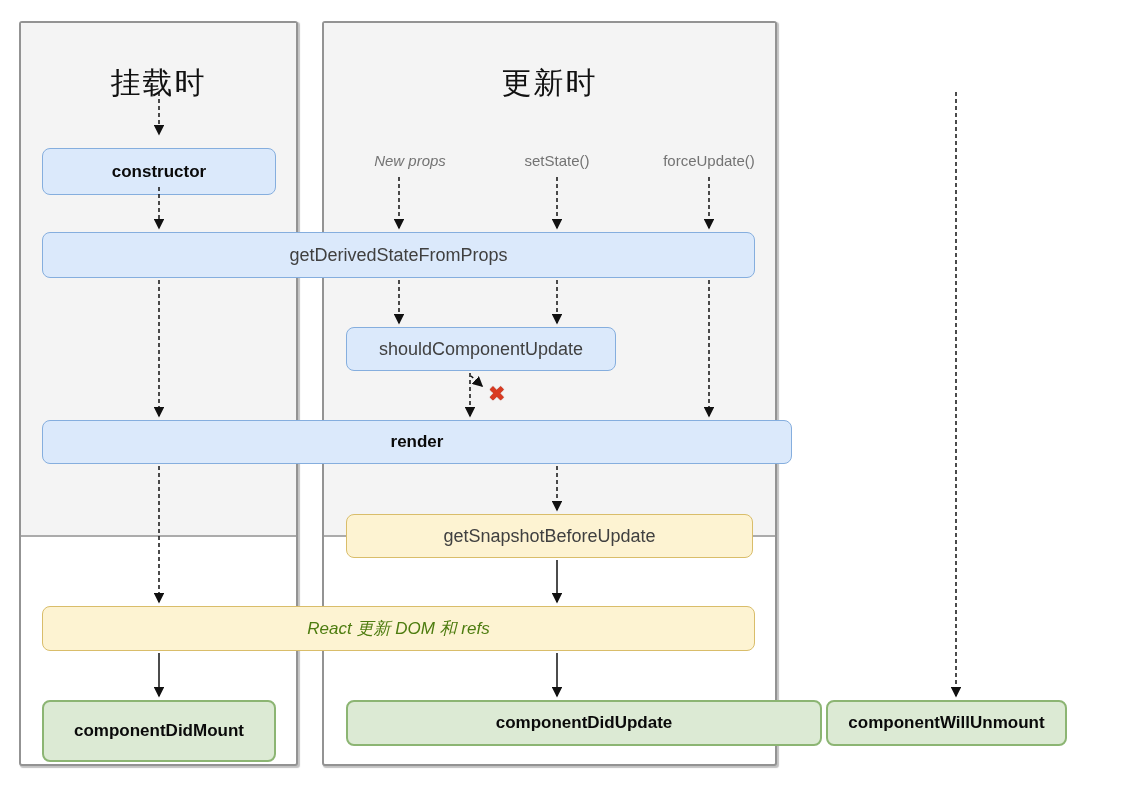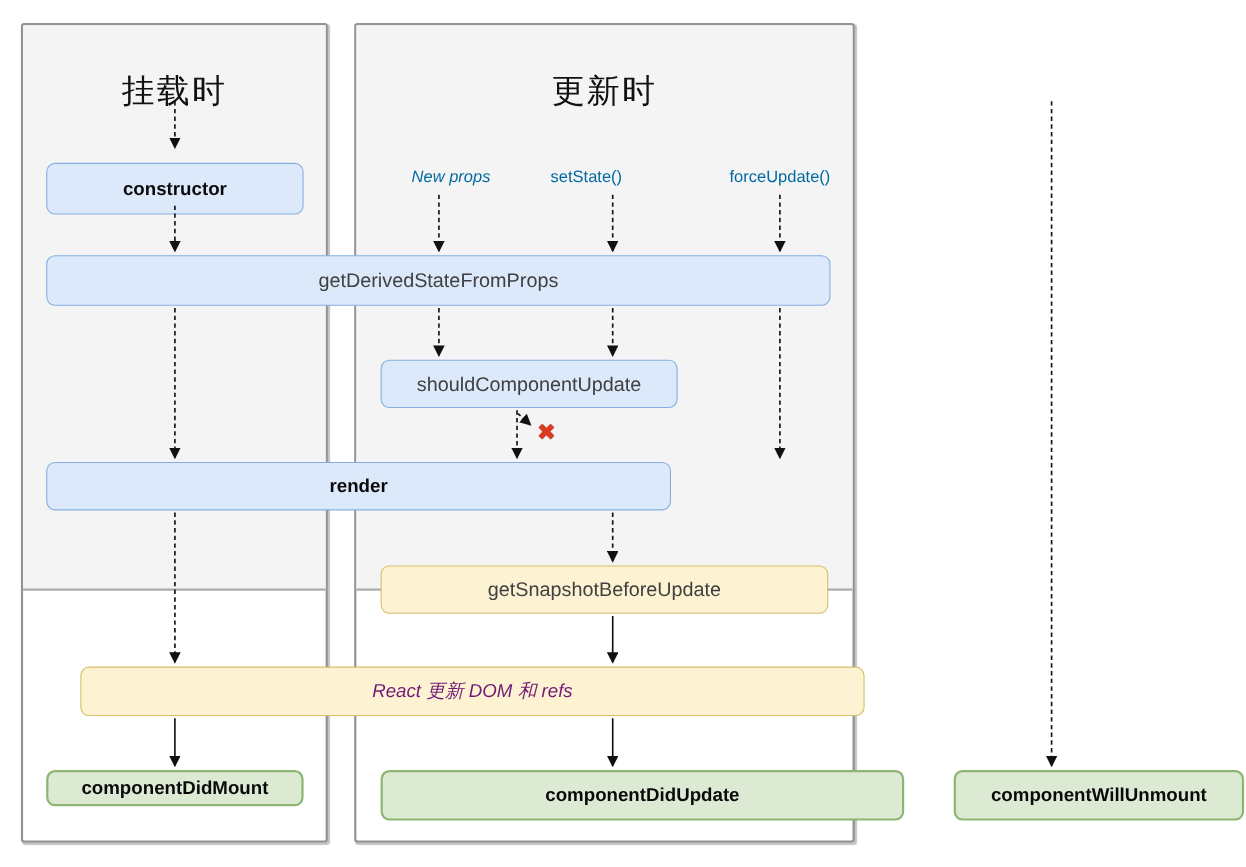--- a/index.html
+++ b/index.html
@@ -28,38 +28,38 @@
 
   .node{
     position:absolute;box-sizing:border-box;border-radius:8px;
     display:flex;align-items:center;justify-content:center;
     font-size:18px;color:#404040;z-index:2;
   }
   .node.blue  {background:#dbe9fb;border:1.5px solid #85aede;}
   .node.yellow{background:#fdf3d2;border:1.5px solid #d9bd6a;}
   .node.green {background:#dcead4;border:2px solid #8cb573;}
   .node.bold  {font-weight:bold;color:#0a0a0a;font-size:17px;}
-  .node.italic{font-style:italic;font-size:17px;color:#701a75;margin-left:31px;}
+  .node.italic{font-style:italic;font-size:17px;color:#4d7c0f;}
 
   #node-constructor {left:42px; top:148px;width:234px;height:47px;}
   #node-gdsfp       {left:42px; top:232px;width:713px;height:46px;}
   #node-scu         {left:346px;top:327px;width:270px;height:44px;}
-  #node-render      {left:42px; top:420px;width:568px;height:44px;}
+  #node-render      {left:42px; top:420px;width:750px;height:44px;}
   #node-gsbu        {left:346px;top:514px;width:407px;height:44px;}
   #node-react-update{left:42px; top:606px;width:713px;height:45px;}
-  #node-cdm         {left:42px; top:700px;width:234px;height:33px;}
+  #node-cdm         {left:42px; top:700px;width:234px;height:62px;}
   #node-cdu         {left:346px;top:700px;width:476px;height:46px;}
-  #node-cwu         {left:826px;top:700px;width:264px;height:46px;margin-left:41px;}
+  #node-cwu         {left:826px;top:700px;width:241px;height:46px;}
 
   .trigger{
     position:absolute;top:152px;z-index:2;text-align:center;
-    font-size:15px;color:#0369a1;
+    font-size:15px;color:#737373;
   }
   #trigger-new-props  {left:355px;width:110px;font-style:italic;}
-  #trigger-set-state  {left:478px;width:110px;}
+  #trigger-set-state  {left:502px;width:110px;}
   #trigger-force-update{left:644px;width:130px;}
 
   #arrow-layer{position:absolute;left:0;top:0;width:1133px;height:788px;z-index:3;pointer-events:none;}
 
   .cancel-mark{
     position:absolute;left:488px;top:383px;z-index:4;
     font-size:21px;font-weight:bold;color:#d93a21;line-height:1;
     text-shadow:0 0 1px #8e1d0e;
   }
 </style>

